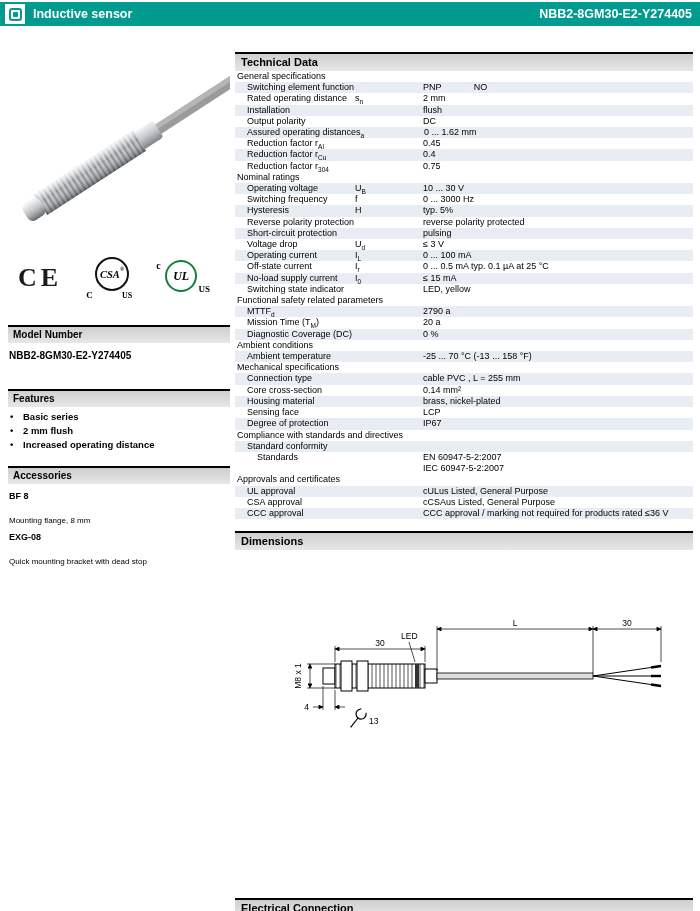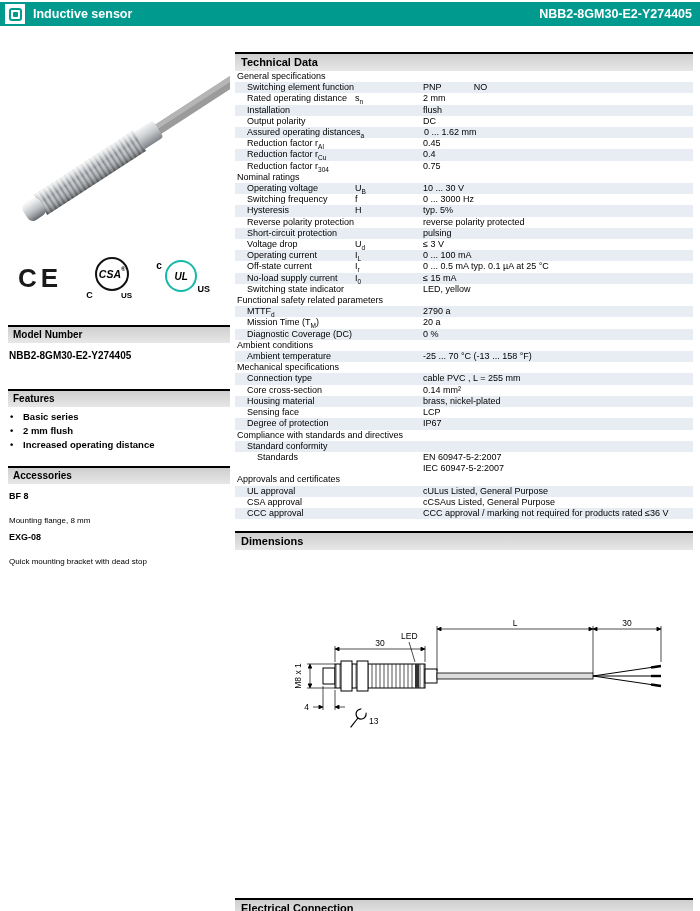--- a/index.html
+++ b/index.html
@@ -39,39 +39,39 @@
     border-top:2px solid #000;
     background:linear-gradient(180deg,#cfcfcf,#e7e7e7);
     padding:2px 5px 3px;
     font-weight:bold; font-size:10px;
   }
   .bar-lg { font-size:11px; padding:2px 6px 3px; }
 
   
   .left { position:absolute; left:8px; top:8px; width:222px; }
   .photo-svg { display:block; }
-  .logos { display:flex; align-items:center; gap:24px; margin:8px 0 0 10px; height:46px; }
+  .logos { display:flex; align-items:center; gap:24px; margin:8px 0 0 10px; height:46px;font-family:Liberation Serif, serif; }
   .ce-mark { font-size:26px; font-weight:bold; letter-spacing:4px; color:#1a1a1a; }
   .csa-logo { position:relative; width:46px; height:44px; }
   .csa-circle {
     position:absolute; left:9px; top:1px; width:34px; height:34px;
     border:2.5px solid #111; border-radius:50%;
     display:flex; align-items:center; justify-content:center;
     font-weight:bold; font-style:italic; font-size:10.5px;
   }
   .csa-reg { font-size:6px; font-style:normal; align-self:flex-start; margin-top:7px; }
   .csa-c { position:absolute; left:0; bottom:0; font-size:9px; font-weight:bold; }
   .csa-us { position:absolute; right:0; bottom:0; font-size:8px; font-weight:bold; }
   .ul-logo { position:relative; width:54px; height:40px; }
   .ul-c { position:absolute; left:0; top:2px; font-size:10px; font-weight:bold; }
   .ul-circle {
     position:absolute; left:9px; top:2px; width:32px; height:32px;
-    border:2px solid #14b8a6; border-radius:50%;
+    border:2px solid #15803d; border-radius:50%;
     display:flex; align-items:center; justify-content:center;
-    font-weight:bold; font-style:italic; font-size:10px;
+    font-weight:bold; font-style:italic; font-size:12px;
   }
   .ul-us { position:absolute; right:0; bottom:4px; font-size:9px; font-weight:bold; }
   .bar-model { margin-top:24px; }
   .model-no { font-weight:bold; font-size:10px; margin:7px 1px 0; }
   .bar-features { margin-top:28px; }
   .features-list { margin-top:4px; }
   .feature-item { display:flex; font-weight:bold; font-size:9.5px; margin:3px 0 0 2px; }
   .feature-item .bullet { width:13px; }
   .bar-acc { margin-top:16px; }
   .acc { margin:7px 0 0 1px; }

